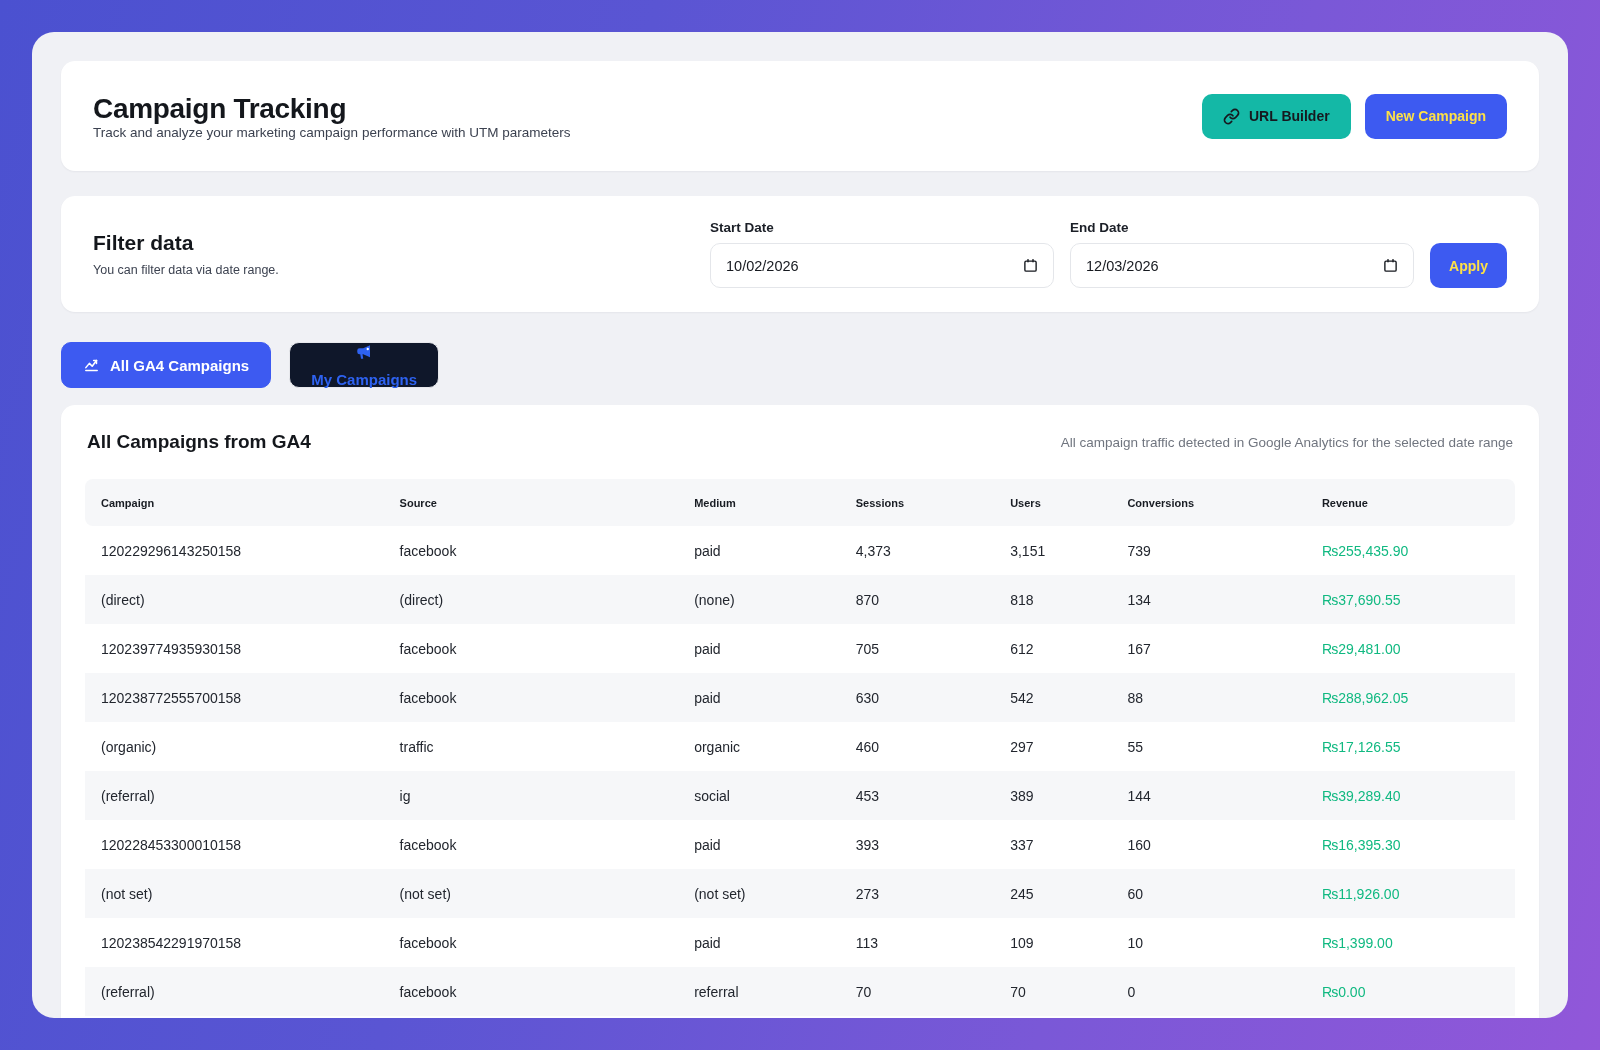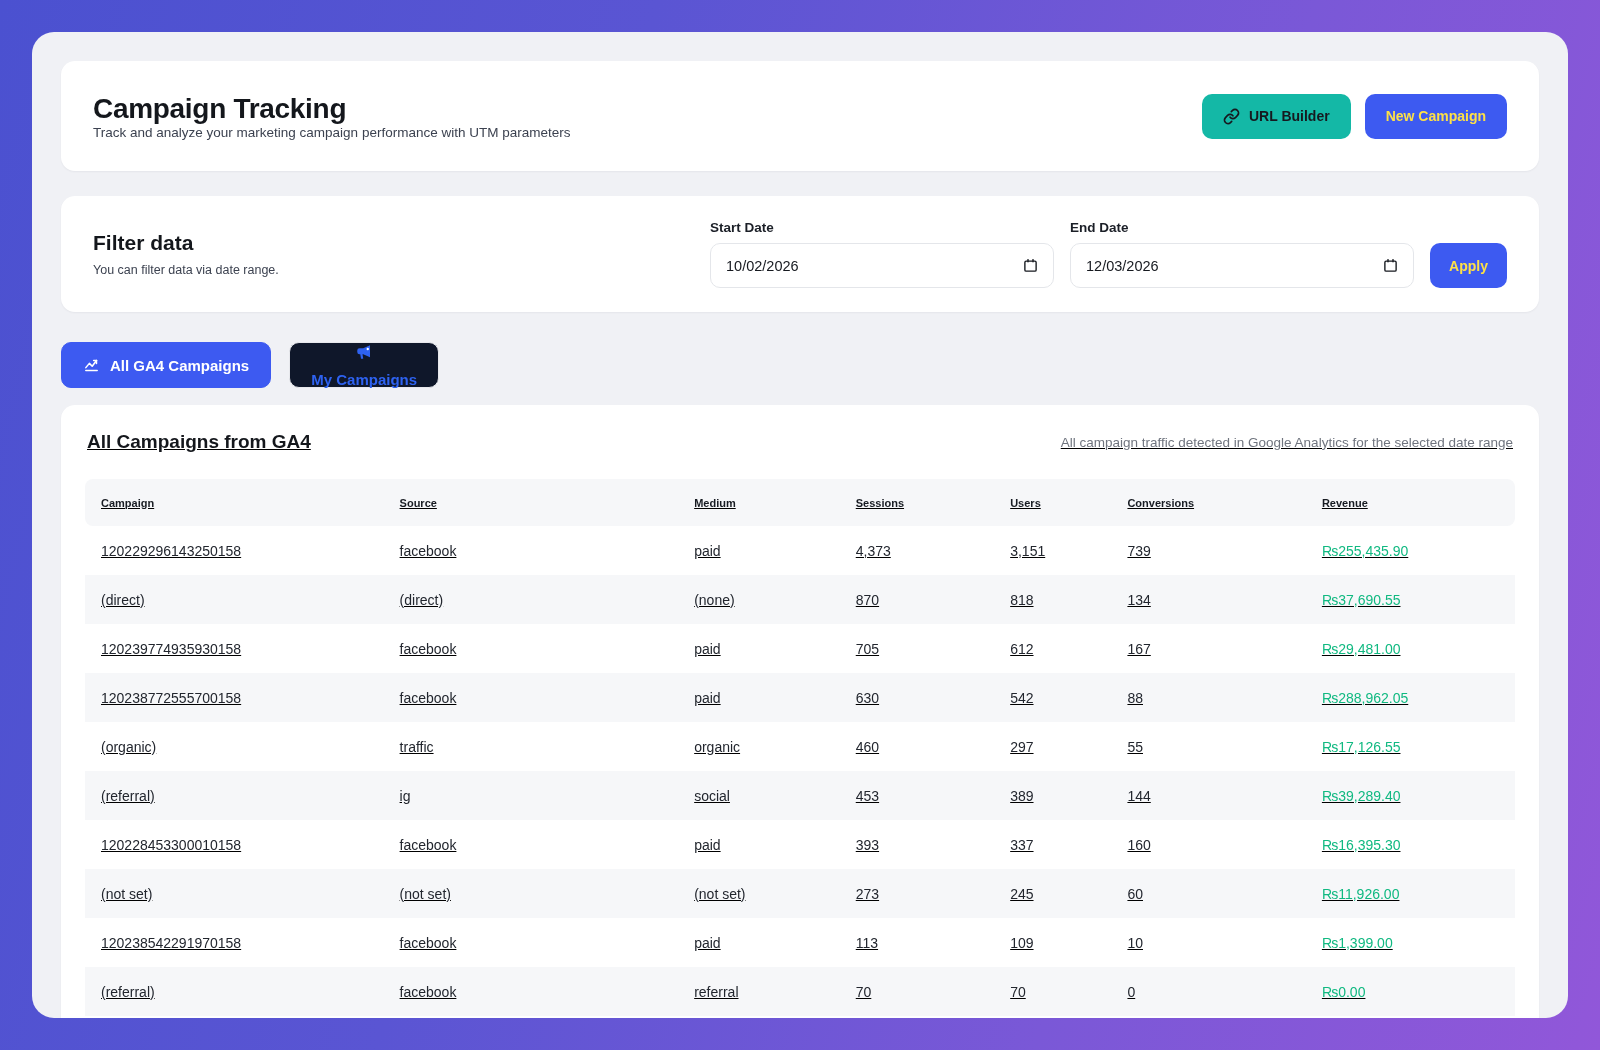--- a/index.html
+++ b/index.html
@@ -70,21 +70,21 @@
     display:inline-flex; align-items:center; gap:10px;
     height:46px; padding:0 21px;
     border-radius:10px; cursor:pointer;
     font-family:"Liberation Sans", sans-serif;
     font-size:15px; font-weight:600;
   }
   .tab.active { background:#3d5af1; color:#fff; border:1px solid #3d5af1; }
   .tab.inactive { background:#0f172a; color:#2e62f0; border:1px solid #e7e8ec;flex-direction:column; }
 
   
-  .table-card { padding:26px 24px 0 24px; min-height:640px;text-decoration:underline; }
+  .table-card { padding:26px 24px 0 24px; min-height:640px; }
   .table-head-row {
     display:flex; align-items:center; justify-content:space-between;
     padding:0 2px 26px 2px;
   }
   .table-title { font-size:19px; font-weight:700; color:#14171c; }
   .table-note { font-size:13.5px; color:#70757f; }
   table { width:100%; border-collapse:collapse; }
   thead tr { background:#f6f7f9; }
   th {
     text-align:left; font-size:11px; font-weight:600; color:#181c23;

